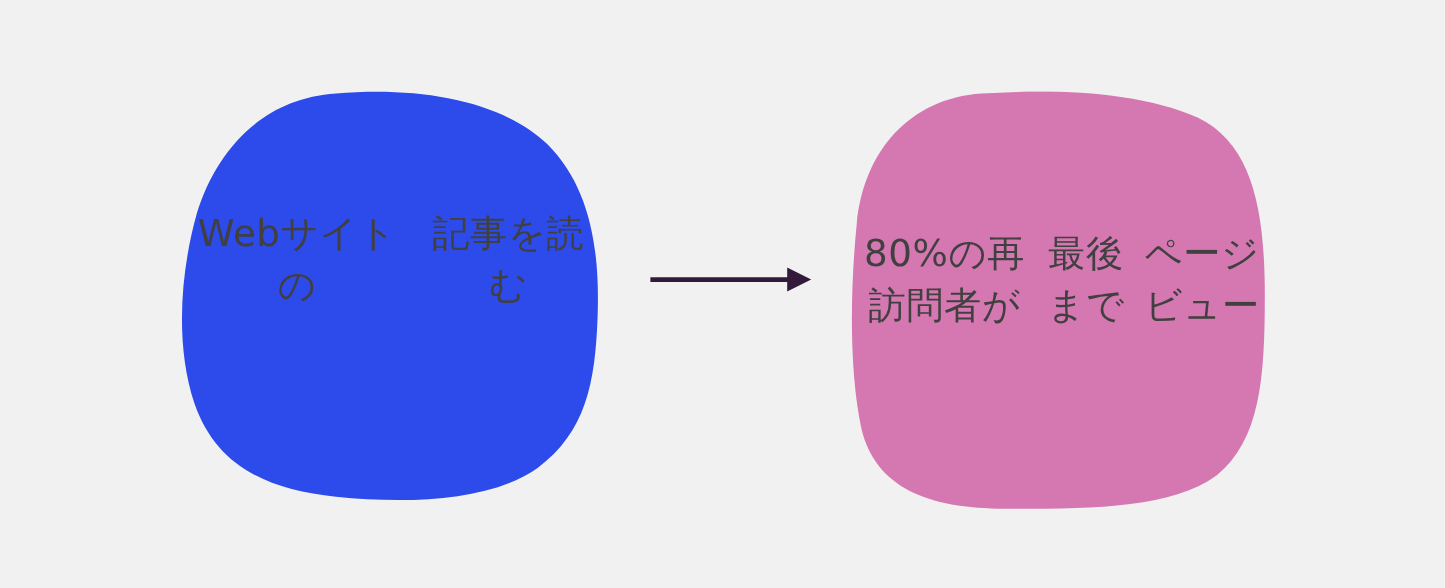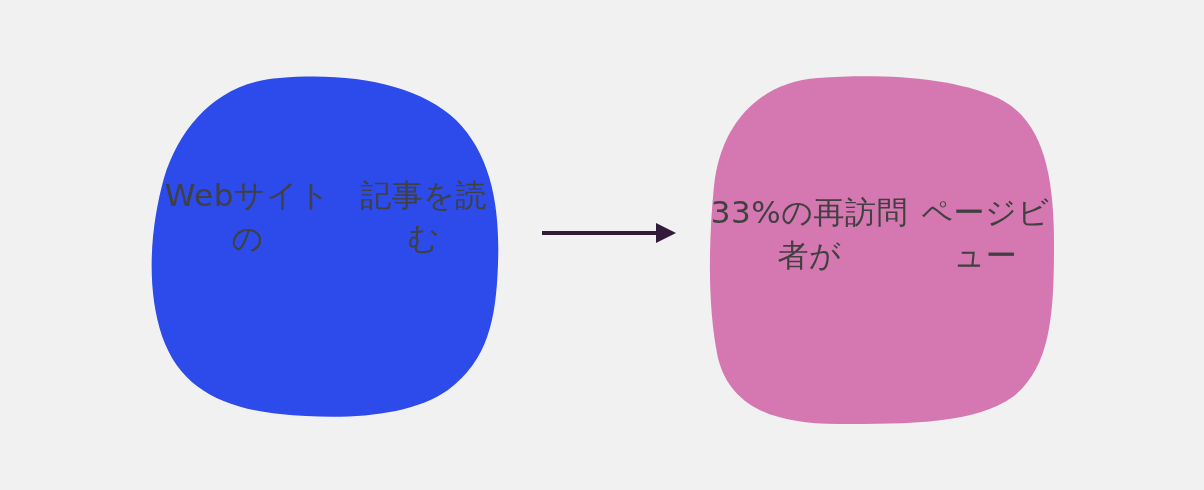--- a/index.html
+++ b/index.html
@@ -96,16 +96,17 @@
     <path d="M 110 2
              C 170 -2, 240 0, 290 22
              C 336 44, 346 100, 346 170
              C 346 240, 342 290, 306 320
              C 268 348, 200 348, 130 348
              C 64 348, 22 330, 10 282
              C 0 236, 0 170, 6 110
              C 12 50, 50 6, 110 2 Z" fill="#d577b1"></path>
   </svg>
   <div class="blob-text">
-    <span>33%の再訪問者が</span>
+    <span>80%の再訪問者が</span>
+    <span>最後まで</span>
     <span>ページビュー</span>
   </div>
 </div>
 
 </body></html>

